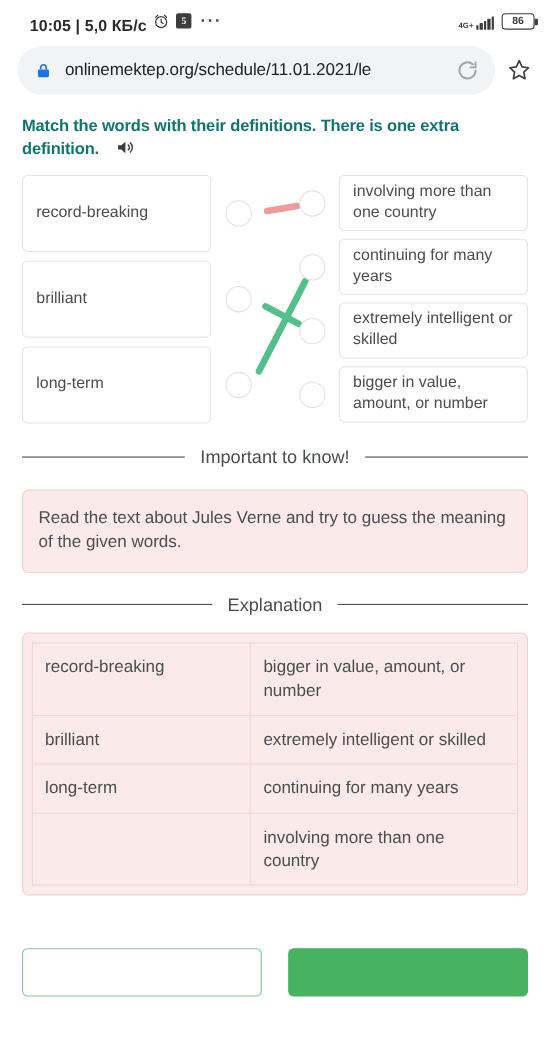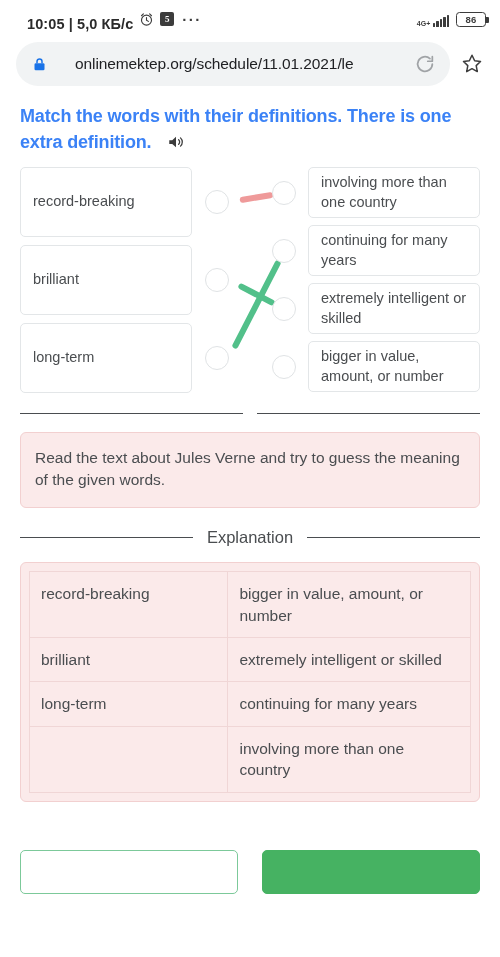--- a/index.html
+++ b/index.html
@@ -48,34 +48,34 @@
     width:2.5px; height:6px; background:#3c3c3c; border-radius:0 1px 1px 0;
   }
 
   
   .urlrow{
     display:flex; align-items:center; gap:10px;
     padding:4px 16px 12px 16px;
   }
   .urlbar{
     flex:1; height:44px; background:#f1f3f4; border-radius:22px;
-    display:flex; align-items:center; padding:0 14px 0 16px; gap:28px;
+    display:flex; align-items:center; padding:0 14px 0 16px; gap:12px;
   }
   .lock{ width:15px; height:17px; flex:0 0 auto; }
   .url-text{
     flex:1; font-size:15.5px; color:#202124; white-space:nowrap;
     overflow:hidden; letter-spacing:-.1px;
   }
   .reload{ width:22px; height:22px; flex:0 0 auto; opacity:.55;}
   .star{ width:24px; height:24px; flex:0 0 auto; }
 
   
   .task-title{
     padding:6px 20px 2px 20px;
-    font-size:18px; font-weight:bold; color:#3b82f6;
+    font-size:15px; font-weight:bold; color:#0f766e;
     line-height:1.42; letter-spacing:-.15px;
   }
   .spk{ display:inline-block; vertical-align:-3px; margin-left:10px; }
 
   
   .match{
     position:relative; margin:10px 20px 0 20px; height:228px;
   }
   .col{ position:absolute; top:0; width:172px; }
   .col-left{ left:0; }
@@ -242,20 +242,21 @@
   <span class="node" style="left:185px; top:179px;"></span>
 
   <span class="node" style="left:252px; top:14px;"></span>
   <span class="node" style="left:252px; top:72px;"></span>
   <span class="node" style="left:252px; top:130px;"></span>
   <span class="node" style="left:252px; top:188px;"></span>
 </div>
 
 <div class="divider">
   <span class="ln"></span>
+  <span class="lbl">Important to know!</span>
   <span class="ln"></span>
 </div>
 
 <div class="note">
   <span>Read the text about Jules Verne and try to guess the meaning of the given words.</span>
 </div>
 
 <div class="divider">
   <span class="ln"></span>
   <span class="lbl">Explanation</span>

